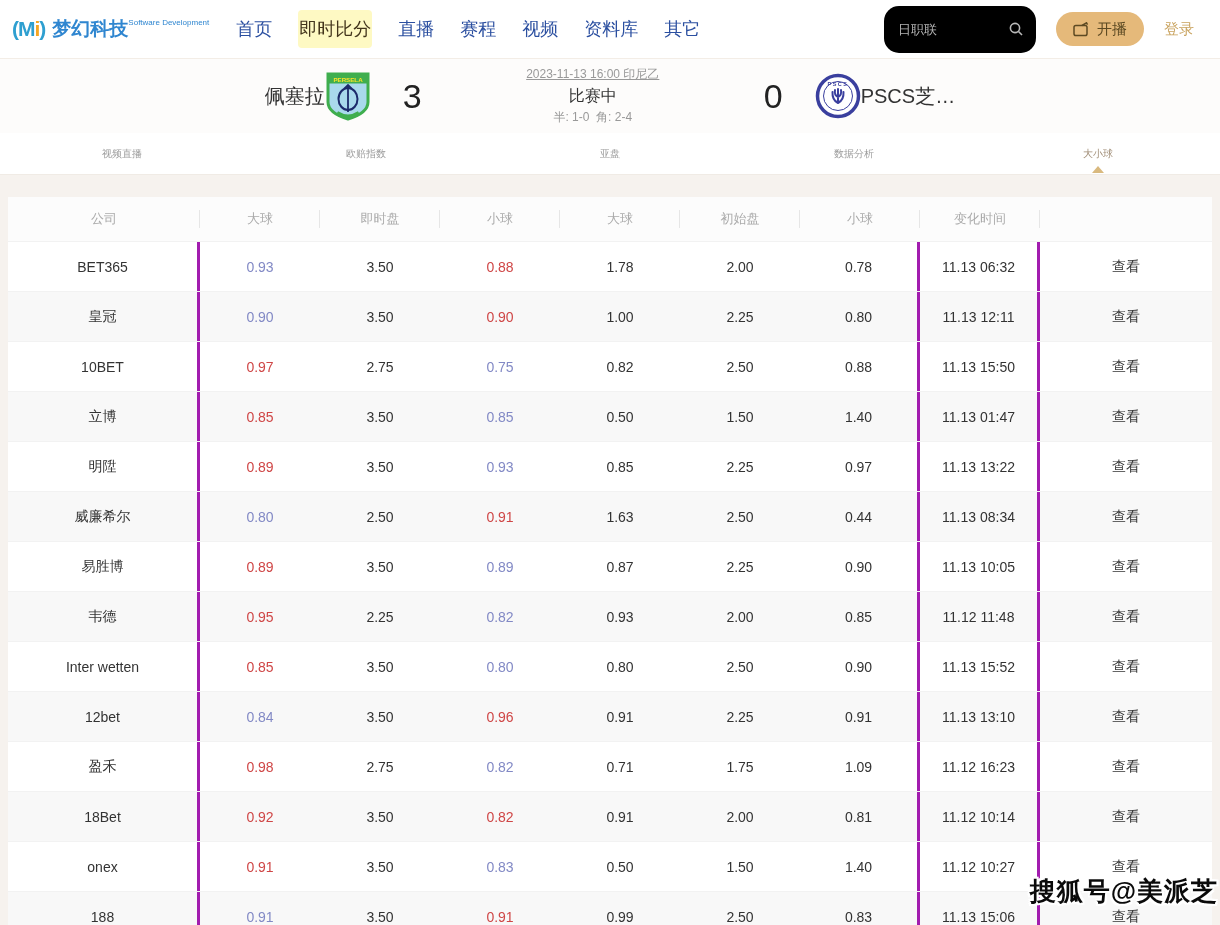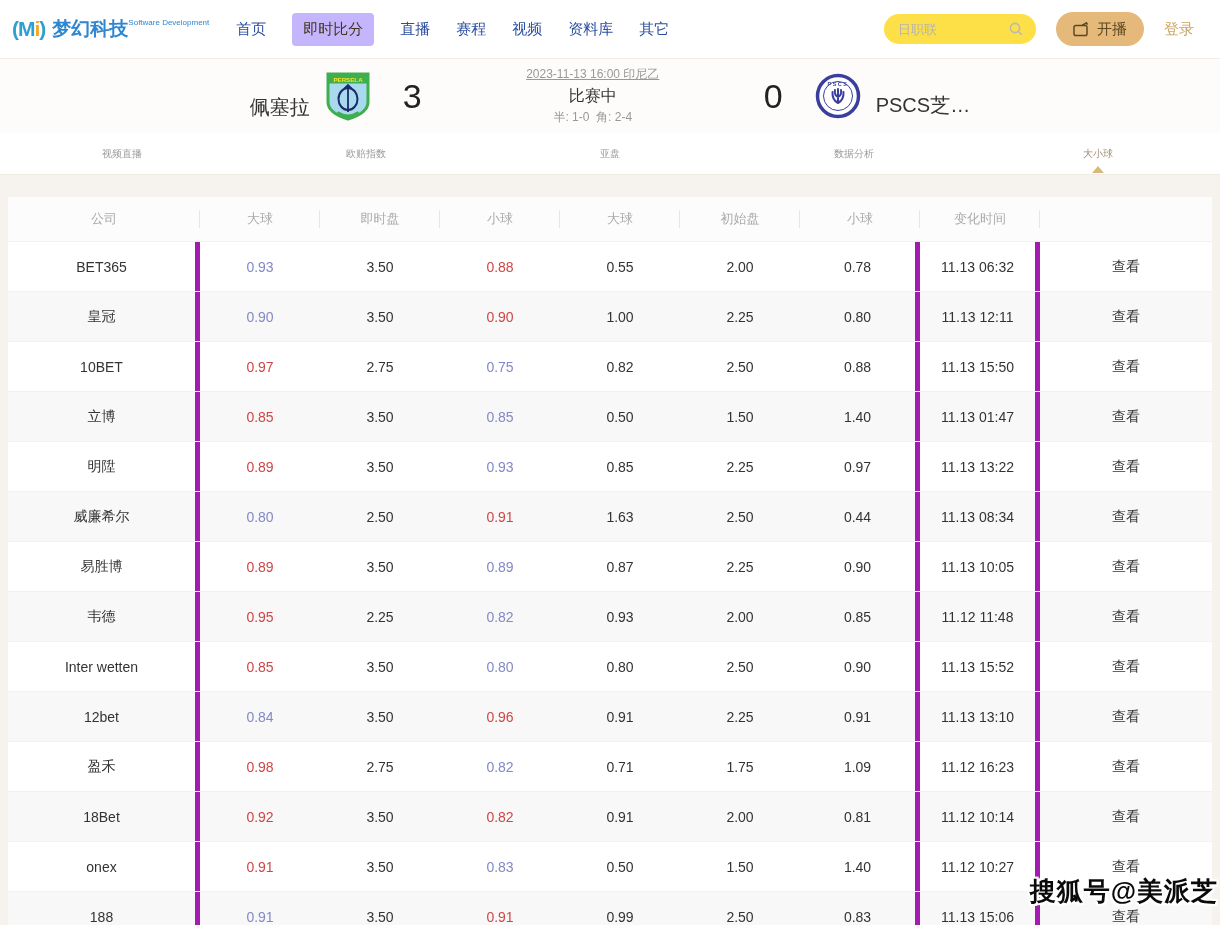--- a/index.html
+++ b/index.html
@@ -11,31 +11,31 @@
   }
   
   .topbar { height:58px; background:#fff; display:flex; align-items:center; padding:0 26px 0 12px; }
   .logo { display:flex; align-items:center; gap:7px; min-width:142px; cursor:pointer; }
   .logo-mark { font-size:21px; font-weight:bold; color:#2e9fd0; letter-spacing:-1px; }
   .logo-mark .i { color:#f5a623; }
   .logo-text { display:flex; line-height:1.05; }
   .logo-title { font-size:19px; font-weight:bold; color:#2f86d0; }
   .logo-sub { font-size:8px; color:#2f86d0; }
   .main-nav { display:flex; align-items:center; margin-left:14px; }
-  .nav-item { margin:16px 13px; font-size:15px; color:#2b4fa0; cursor:pointer; white-space:nowrap; }
-  .nav-item.active { background:#c4b5fd; color:#43351c; padding:7px 11px; border-radius:4px; }
+  .nav-item { margin:16px 13px; font-size:18px; color:#2b4fa0; cursor:pointer; white-space:nowrap; }
+  .nav-item.active { background:#fef9c3; color:#43351c; padding:7px 1px; border-radius:4px; }
   .top-right { margin-left:auto; display:flex; align-items:center; gap:20px; }
-  .search-box { width:152px; height:30px; background:#fde047; border-radius:15px; display:flex; align-items:center; padding:0 12px; }
+  .search-box { width:152px; height:47px; background:#000000; border-radius:15px; display:flex; align-items:center; padding:0 12px; }
   .search-box input { border:0; background:transparent; outline:0; flex:1; font-size:13px; color:#666; min-width:0; }
   .search-box input::placeholder { color:#b4b4b4; }
   .broadcast-btn { height:34px; padding:0 17px; background:#e5b97a; border:none; border-radius:17px; display:flex; align-items:center; gap:7px; font-size:15px; color:#5d4a23; cursor:pointer; font-family:inherit; }
   .login { color:#c9a35f; font-size:15px; cursor:pointer; }
   
   .match { height:75px; background:#fdfcfb; border-top:1px solid #f3ede6; display:flex; align-items:center; justify-content:center; }
-  .team { display:flex; align-items:flex-end; gap:15px; }
+  .team { display:flex; align-items:center; }
   .team-name { font-size:20px; color:#333; max-width:130px; white-space:nowrap; overflow:hidden; text-overflow:ellipsis; }
   .score { font-size:34px; color:#222; font-weight:500; margin:0 32px; }
   .match-center { width:230px; text-align:center; margin:0 24px; }
   .m-dt { font-size:12px; color:#999;text-decoration:underline; }
   .m-status { font-size:16px; color:#333; margin:3px 0 2px; }
   .m-hc { font-size:12px; color:#999; white-space:pre; }
   
   .tabs { height:42px; background:#fff; display:flex; border-bottom:1px solid #f0ebe5; }
   .tab { flex:1; display:flex; align-items:center; justify-content:center; font-size:10px; color:#9b9b9b; cursor:pointer; position:relative; }
   .tab.active { color:#a08d76; }
@@ -47,21 +47,21 @@
   .thead { height:44px; display:flex; align-items:stretch; background:#fcfcfc; color:#aaa; font-size:13px; }
   .th { display:flex; align-items:center; justify-content:center; position:relative; }
   .th:not(:last-child)::after { content:""; position:absolute; right:0; top:13px; bottom:13px; width:1px; background:#e6e6e6; }
   .w-company { width:192px; }
   .w-odd { width:120px; }
   .w-time { width:120px; }
   .w-view { flex:1; }
   .trow { height:50px; display:flex; align-items:stretch; font-size:14px; color:#333; border-top:1px solid #f2f2f2; background:#fff; }
   .trow.alt { background:#f8f8f8; }
   .cell { display:flex; align-items:center; justify-content:center; }
-  .sep-r { border-right:5px solid #a21caf; }
+  .sep-r { border-right:3px solid #a21caf; }
   .v-red { color:#cf4646; }
   .v-blue { color:#8289c5; }
   .v-dark { color:#333; }
   .view-link { color:#333; cursor:pointer; }
   
   .badge svg { display:block; }
   
   .watermark { position:absolute; right:2px; top:874px; font-size:26px; font-weight:bold; color:#0a0a0a; letter-spacing:1px; z-index:9;
     text-shadow:2px 0 0 #fff,-2px 0 0 #fff,0 2px 0 #fff,0 -2px 0 #fff,2px 2px 0 #fff,-2px -2px 0 #fff,2px -2px 0 #fff,-2px 2px 0 #fff; }
 </style>
@@ -158,21 +158,21 @@
         <div class="th w-odd">小球</div>
         <div class="th w-time">变化时间</div>
         <div class="th w-view"></div>
       </div>
     <div id="tbody">
         <div class="trow">
           <div class="cell w-company sep-r">BET365</div>
           <div class="cell w-odd v-blue">0.93</div>
           <div class="cell w-odd v-dark">3.50</div>
           <div class="cell w-odd v-red">0.88</div>
-          <div class="cell w-odd v-dark">0.55</div>
+          <div class="cell w-odd v-dark">1.78</div>
           <div class="cell w-odd v-dark">2.00</div>
           <div class="cell w-odd v-dark sep-r">0.78</div>
           <div class="cell w-time sep-r">11.13 06:32</div>
           <div class="cell w-view">
             <span class="view-link">查看</span>
           </div>
         </div>
         <div class="trow alt">
           <div class="cell w-company sep-r">皇冠</div>
           <div class="cell w-odd v-blue">0.90</div>

